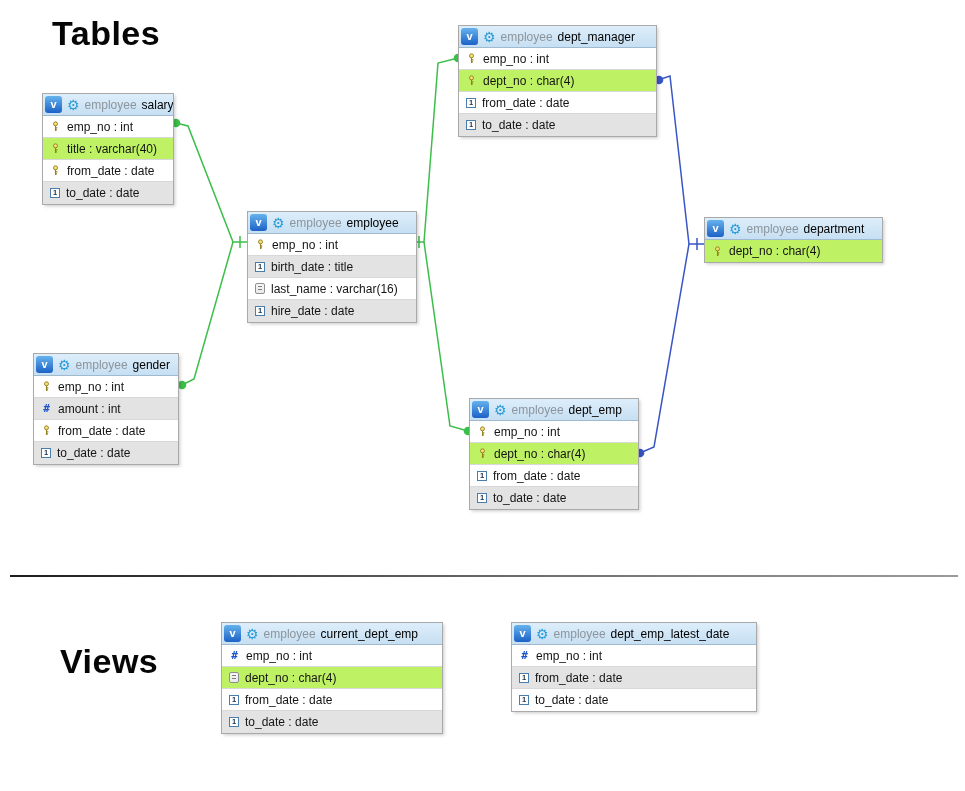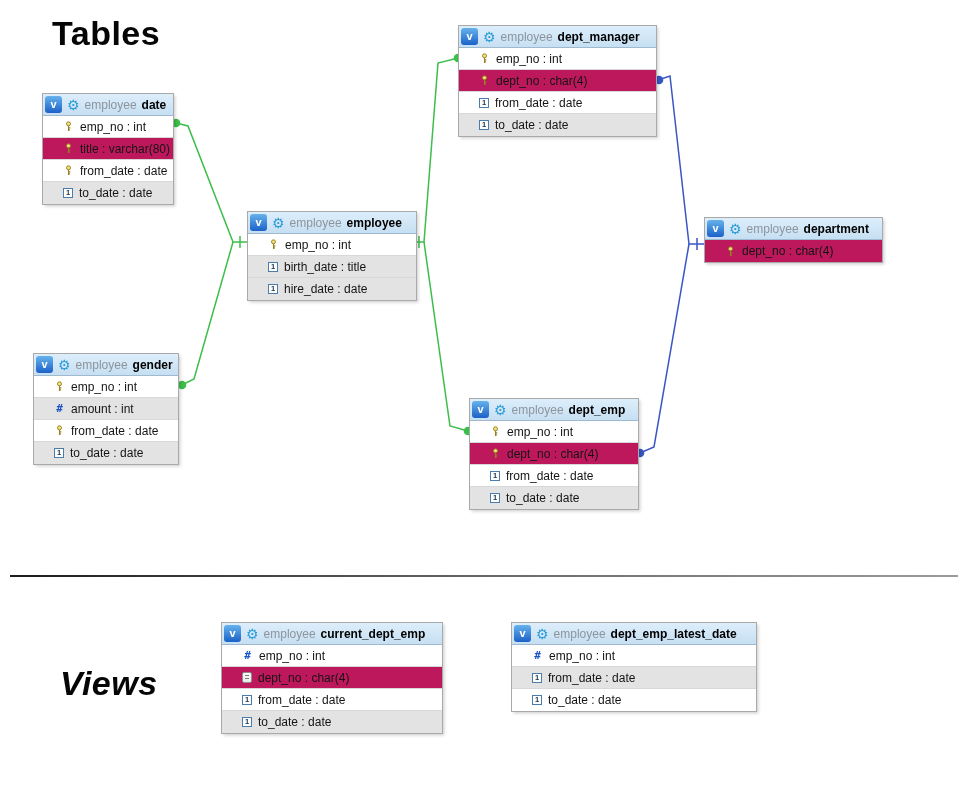--- a/index.html
+++ b/index.html
@@ -1,42 +1,42 @@
 <!DOCTYPE html>
 <html><head>
 <meta charset="utf-8">
 <style>
   html,body{margin:0;padding:0;background:#fff;font-family:"Liberation Sans",sans-serif;}
   #canvas{position:relative;width:965px;height:791px;background:#ffffff;overflow:hidden;}
 
   .section-heading{position:absolute;font-size:34px;font-weight:700;color:#060606;letter-spacing:.5px;}
   #heading-tables{left:52px;top:14px;}
-  #heading-views{left:60px;top:664px;font-style:italic;}
+  #heading-views{left:60px;top:642px;}
 
   #section-divider{position:absolute;left:10px;top:575px;width:948px;height:2px;
     background:linear-gradient(90deg,#1c1c1c,#6e6e6e 55%,#9b9b9b);}
 
   #relations-svg{position:absolute;left:0;top:0;z-index:0;}
 
   .etable{position:absolute;z-index:1;background:#fff;border:1px solid #a9a9a9;
     box-shadow:1.5px 1.5px 3px rgba(0,0,0,.18);font-size:12px;color:#141414;}
   .ehead{height:22px;box-sizing:border-box;display:flex;align-items:center;gap:5px;
     padding:0 4px 0 2px;background:linear-gradient(180deg,#ddeefb,#c6dff2);
     border-bottom:1px solid #9fb9cf;white-space:nowrap;overflow:hidden;}
   .vbadge{width:17px;height:17px;flex:0 0 17px;border-radius:3px;
     background:linear-gradient(180deg,#66b2ec,#1c61c7);color:#fff;font-weight:700;
     font-size:11px;line-height:17px;text-align:center;}
   .gear{color:#2b9cd8;font-size:14px;line-height:14px;}
   .schema{color:#8d959c;}
-  .tname{font-weight:700;color:#000;}
+  .tname{font-weight:400;color:#000;}
 
   .erow{height:22px;box-sizing:border-box;display:flex;align-items:center;gap:6px;
-    padding-left:20px;border-bottom:1px solid #d8d8d8;white-space:nowrap;overflow:hidden;background:#fff;}
+    padding-left:7px;border-bottom:1px solid #d8d8d8;white-space:nowrap;overflow:hidden;background:#fff;}
   .erow:last-child{border-bottom:none;}
-  .tone-pink{background:#be185d;}
+  .tone-pink{background:#bef264;}
   .tone-gray{background:#e3e3e3;}
 
   .ic{width:11px;flex:0 0 11px;display:inline-flex;align-items:center;justify-content:center;}
   .ic-key svg{width:11px;height:11px;display:block;}
   .ic-date{width:10px;height:10px;flex-basis:10px;box-sizing:border-box;border:1px solid #4a7dab;
     background:#fff;font-size:7.5px;font-weight:700;line-height:8px;color:#22364a;
     text-align:center;justify-content:center;}
   .ic-text{width:10px;height:11px;flex-basis:10px;box-sizing:border-box;border:1px solid #8f8f8f;
     border-radius:2px;background:linear-gradient(#f7f7f7,#e9e9e9);position:relative;}
   .ic-text::before{content:"";position:absolute;left:2px;right:2px;top:2px;height:6px;
@@ -91,37 +91,37 @@
       <circle cx="659" cy="80" r="4.3" fill="#3a56c4"></circle>
       <circle cx="640" cy="453" r="4.3" fill="#3a56c4"></circle>
     </g>
   </svg>
 
   <div class="etable" id="t-title">
     <div class="ehead">
       <span class="vbadge">v</span>
       <span class="gear">⚙</span>
       <span class="schema">employee</span>
-      <span class="tname">date</span>
-    </div>
-    <div class="erow">
-      <span class="ic ic-key">
-          <svg>
-            <use href="#i-key"></use>
-          </svg>
-        </span>
-      <span>emp_no : int</span>
-      </div>
-    <div class="erow tone-pink">
-      <span class="ic ic-key">
-          <svg>
-            <use href="#i-key"></use>
-          </svg>
-        </span>
-      <span>title : varchar(80)</span>
+      <span class="tname">salary</span>
+    </div>
+    <div class="erow">
+      <span class="ic ic-key">
+          <svg>
+            <use href="#i-key"></use>
+          </svg>
+        </span>
+      <span>emp_no : int</span>
+      </div>
+    <div class="erow tone-pink">
+      <span class="ic ic-key">
+          <svg>
+            <use href="#i-key"></use>
+          </svg>
+        </span>
+      <span>title : varchar(40)</span>
       </div>
     <div class="erow">
       <span class="ic ic-key">
           <svg>
             <use href="#i-key"></use>
           </svg>
         </span>
       <span>from_date : date</span>
       </div>
     <div class="erow tone-gray">
@@ -141,20 +141,24 @@
       <span class="ic ic-key">
           <svg>
             <use href="#i-key"></use>
           </svg>
         </span>
       <span>emp_no : int</span>
       </div>
     <div class="erow tone-gray">
       <span class="ic ic-date">1</span>
       <span>birth_date : title</span>
+      </div>
+    <div class="erow">
+      <span class="ic ic-text"></span>
+      <span>last_name : varchar(16)</span>
       </div>
     <div class="erow tone-gray">
       <span class="ic ic-date">1</span>
       <span>hire_date : date</span>
       </div>
   </div>
 
   <div class="etable" id="t-salary">
     <div class="ehead">
       <span class="vbadge">v</span>

